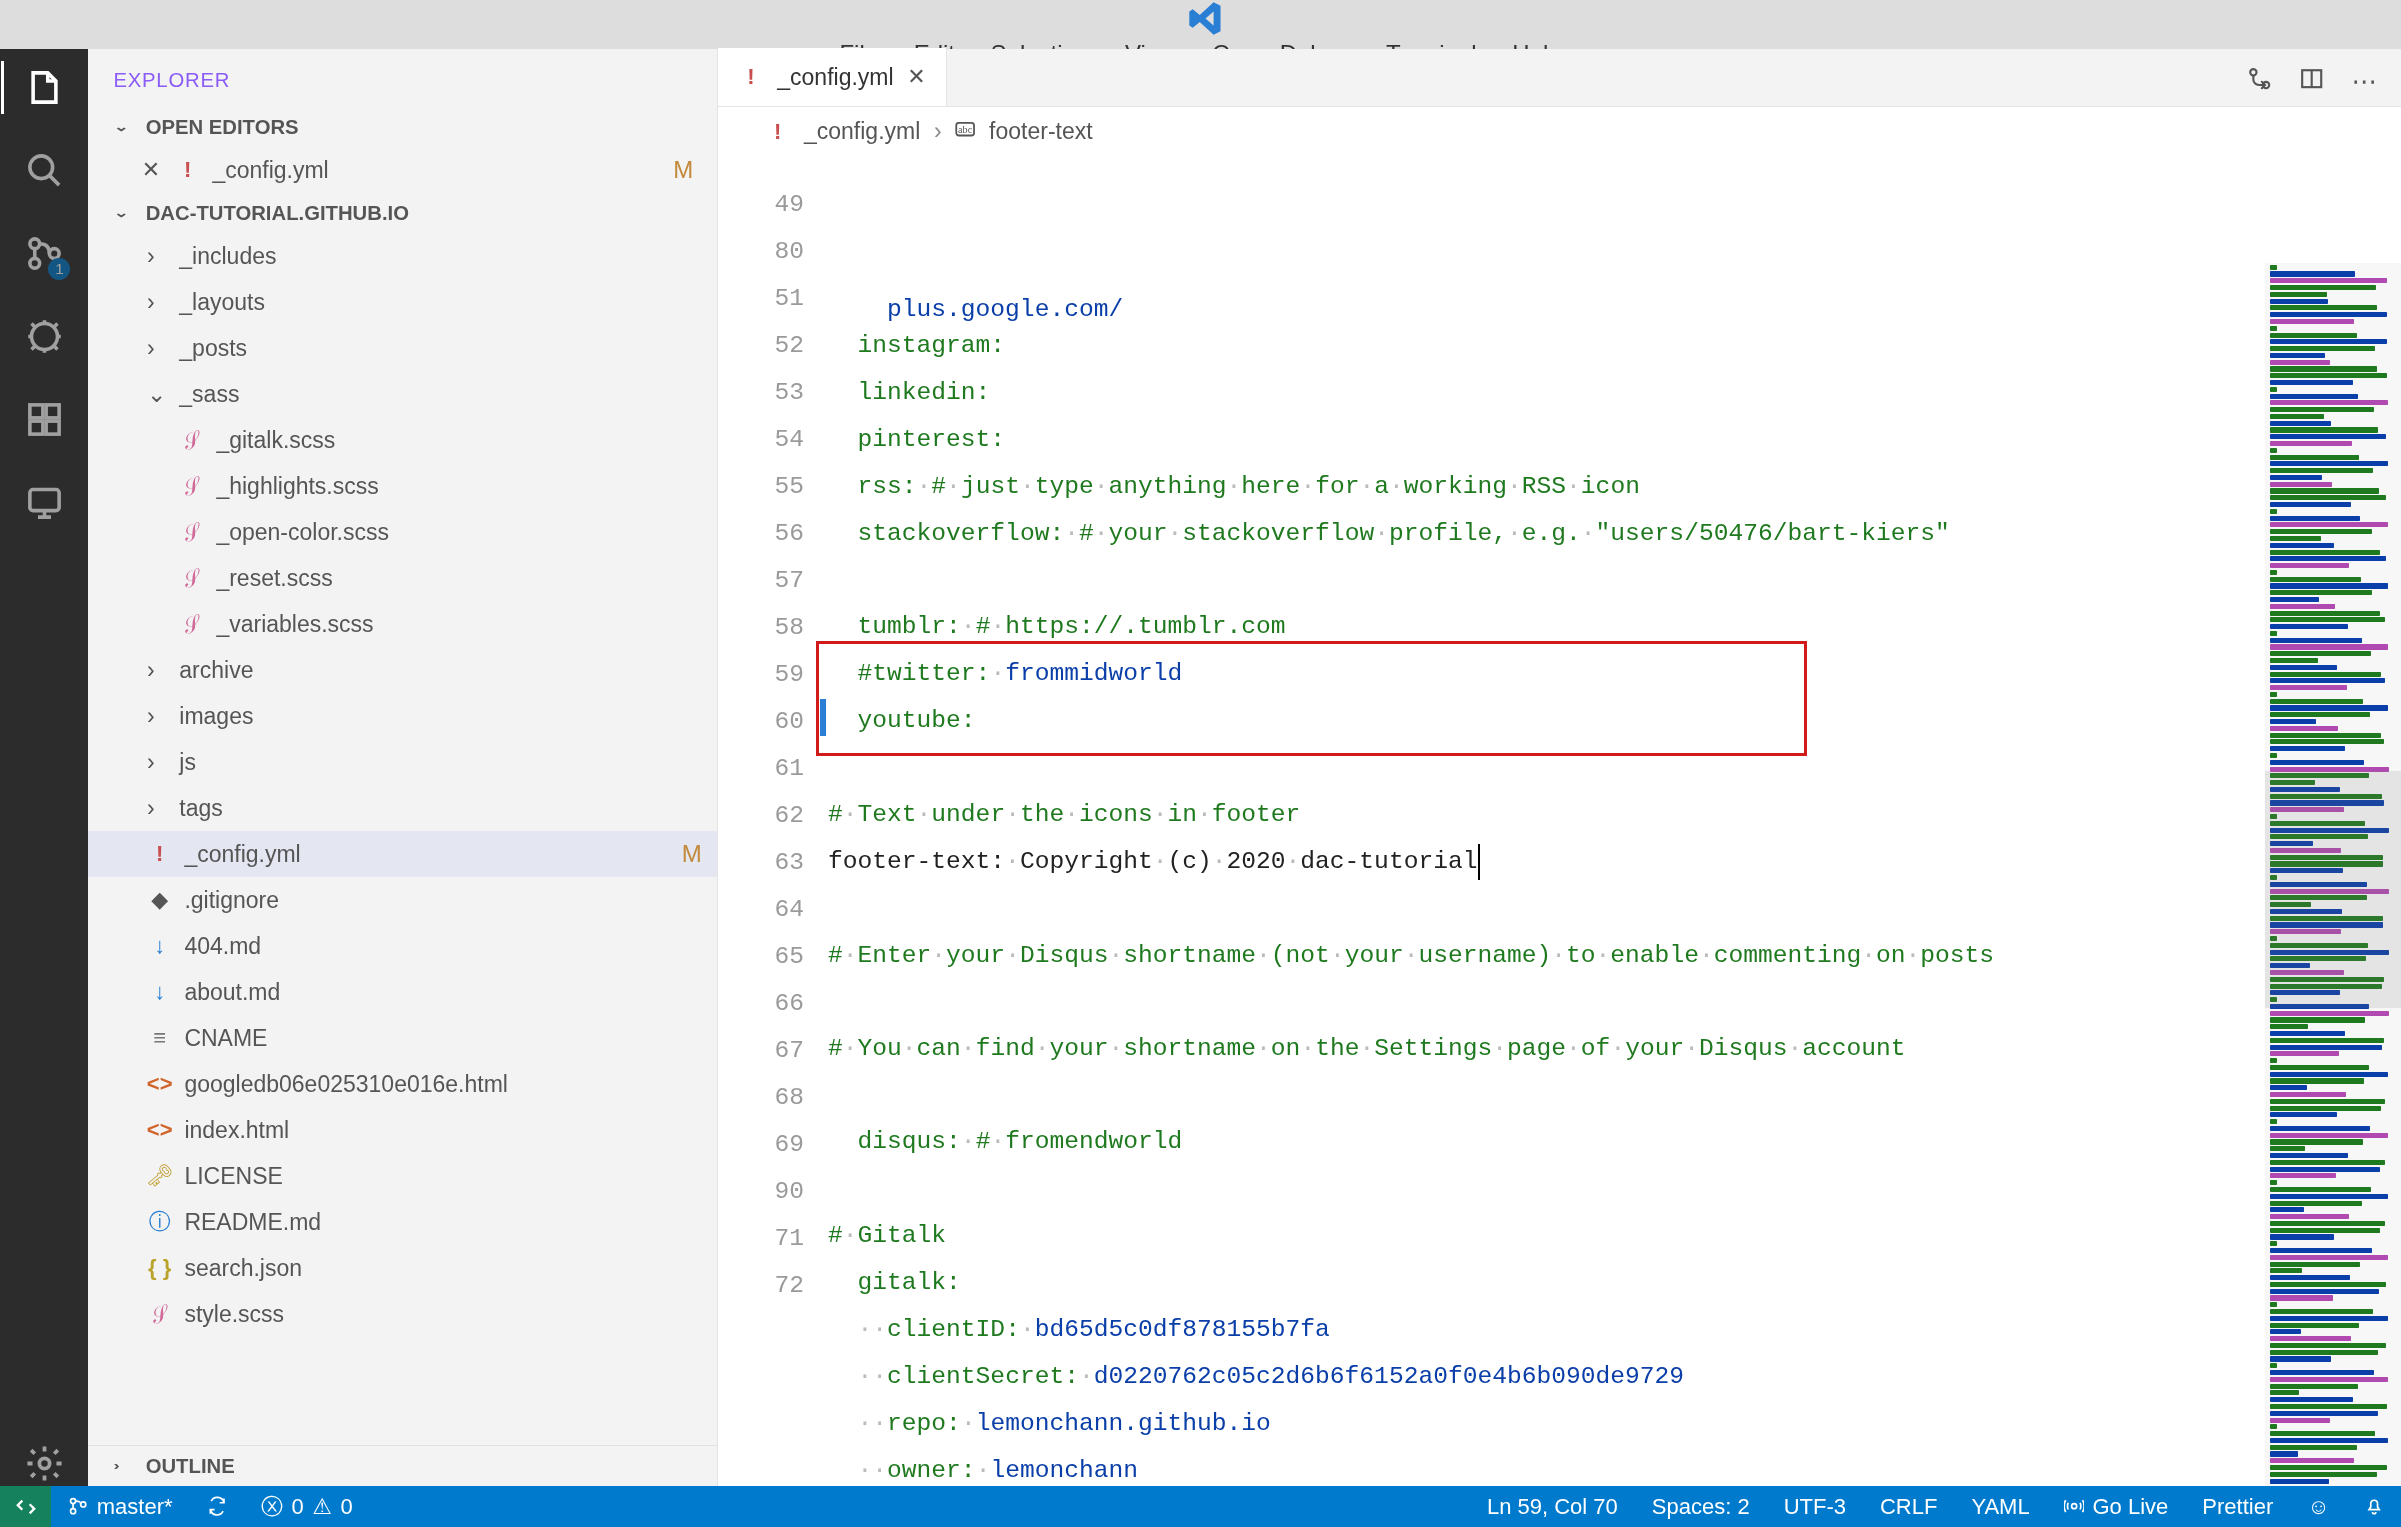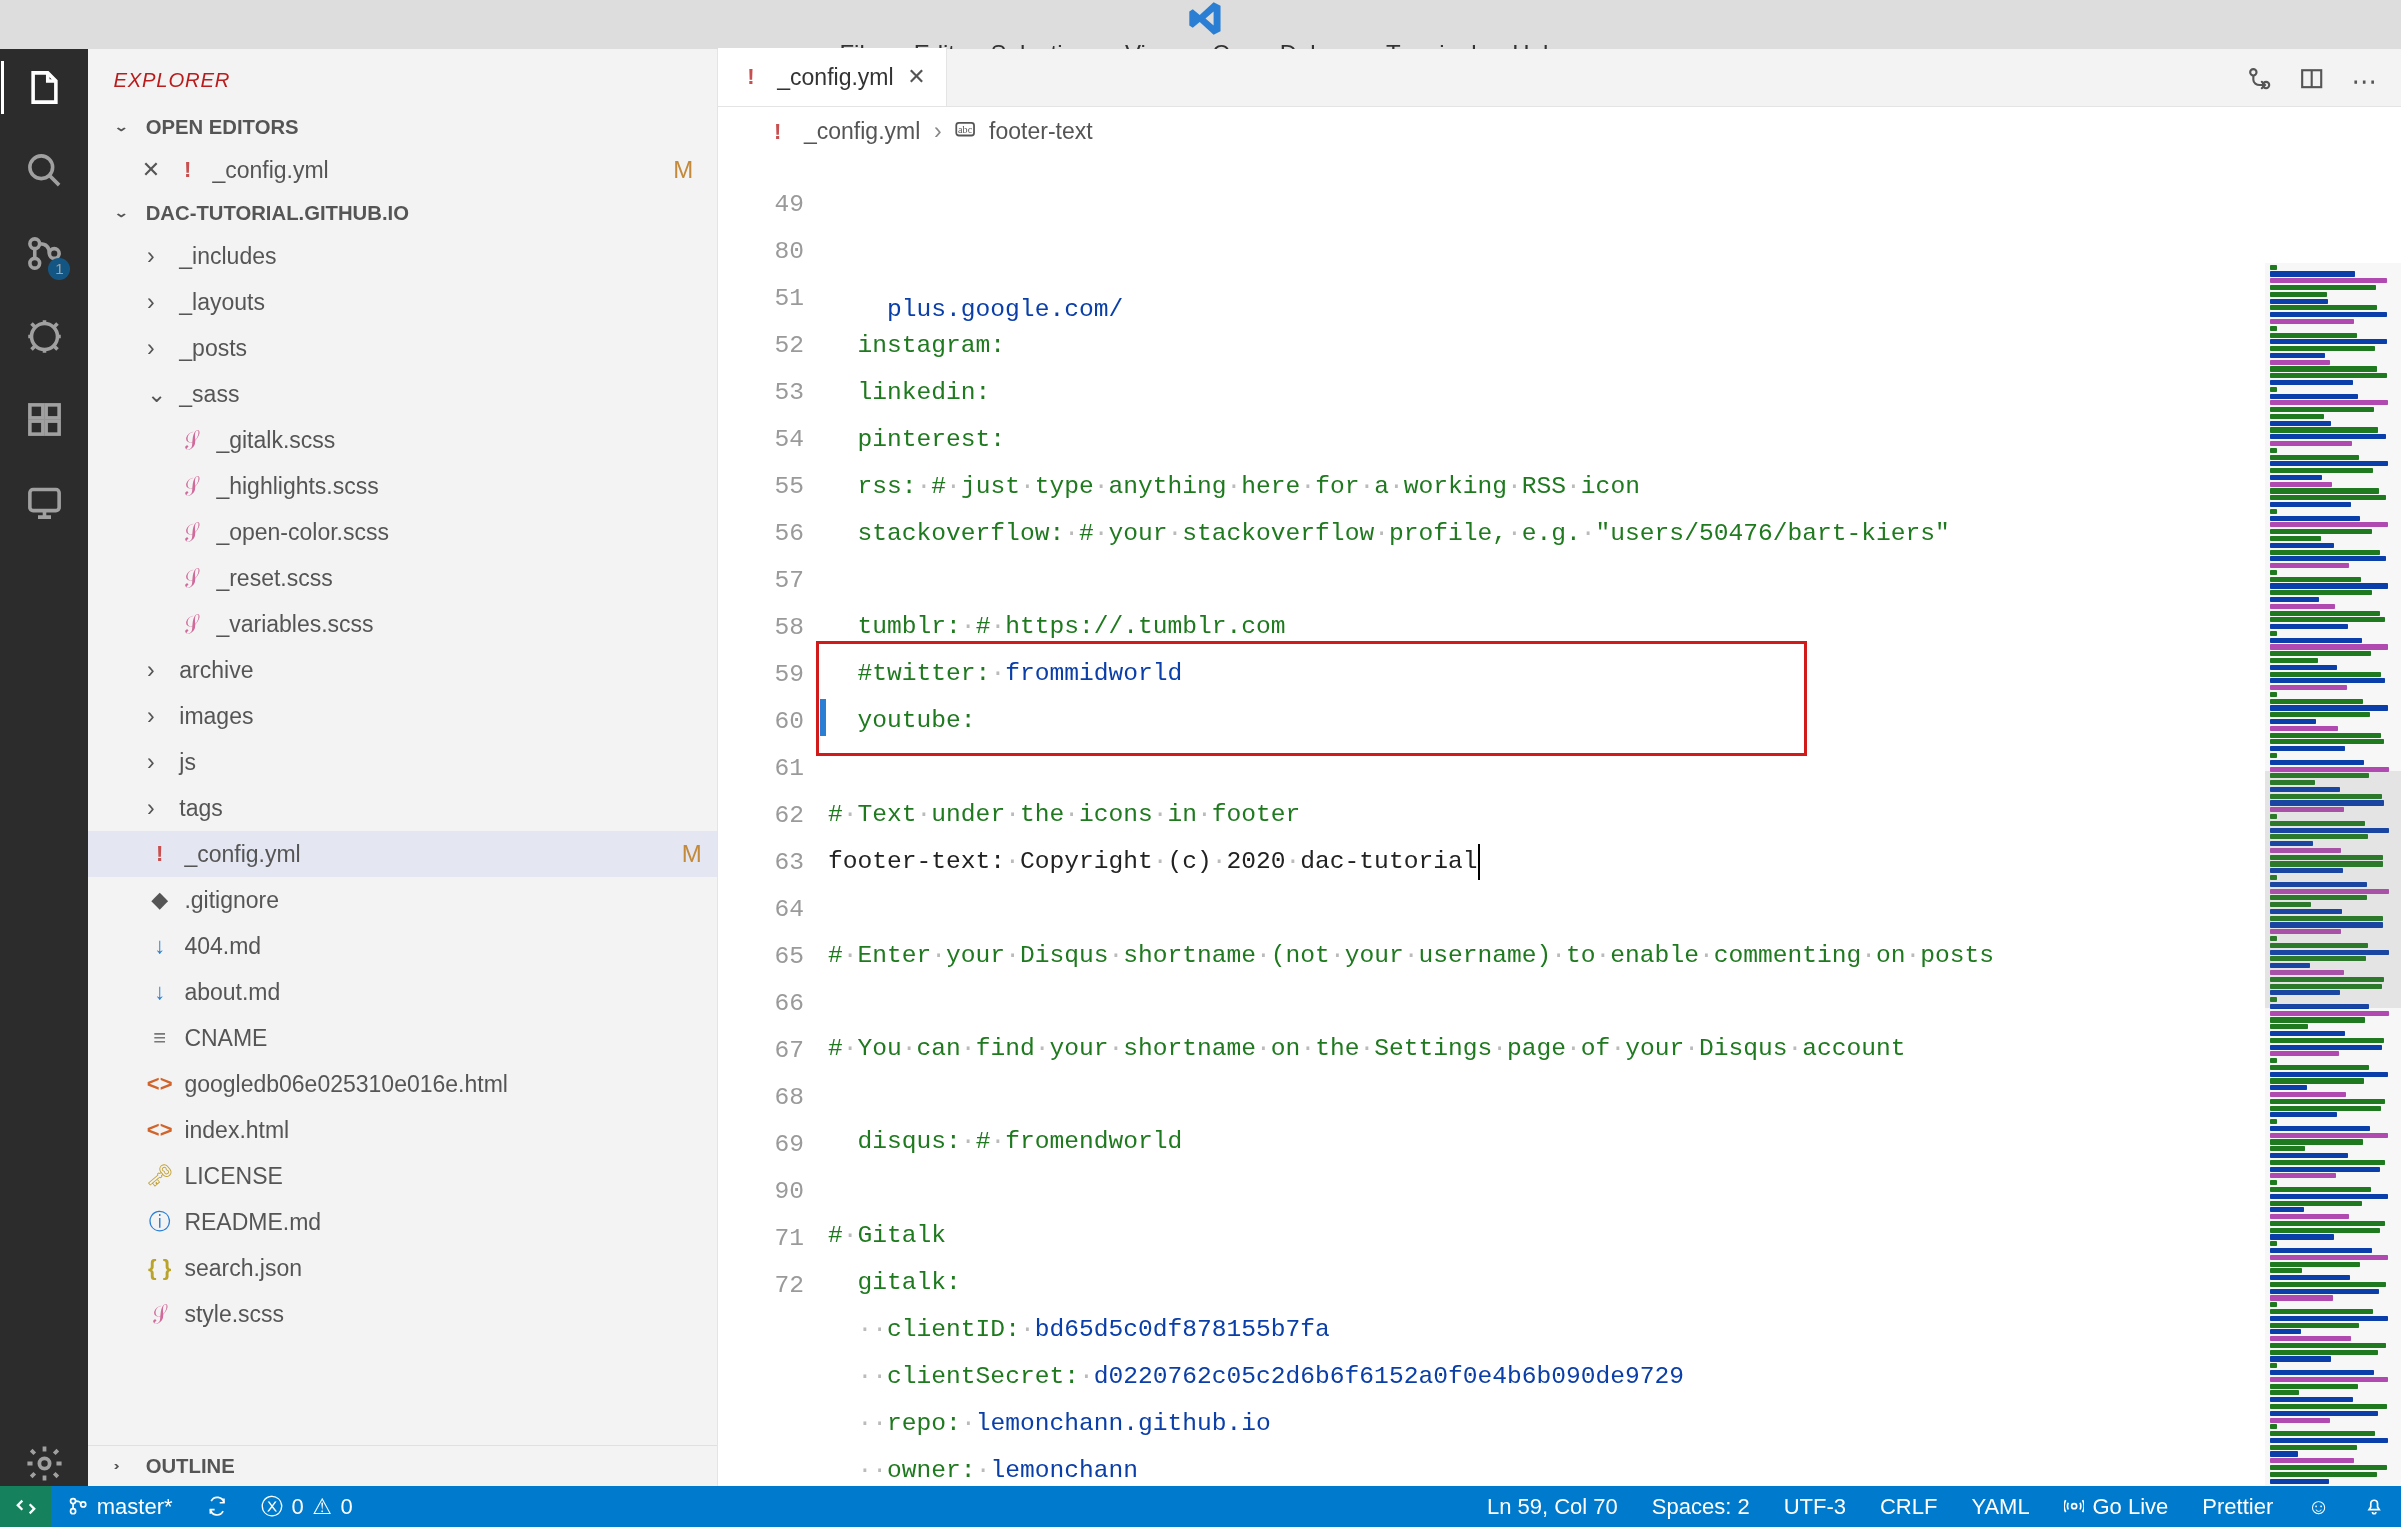--- a/index.html
+++ b/index.html
@@ -23,21 +23,21 @@
   .activitybar .act.active::before { content:""; position:absolute; left:-20.3px; top:-3.4px;
                                       width:3.4px; height:53px; background:#fff; }
   .activitybar svg { stroke:#fff; fill:none; stroke-width:2.2; }
   .act-badge { position:absolute; right:-3.4px; bottom:-3.4px; width:22px; height:22px;
                border-radius:50%; background:#007acc; color:#fff; font-size:15.2px;
                display:flex; align-items:center; justify-content:center; }
   .act-spacer { flex:1; }
   
   .sidebar  { width:630px; background:#f3f3f3; display:flex; flex-direction:column;
               border-right:0.8px solid #e4e4e4; font-size:23px; color:#555; }
-  .sb-title { padding:20.3px 25.4px 15.2px; font-size:20.3px; letter-spacing:0.8px; color:#b91c1c;font-style:italic; }
+  .sb-title { padding:20.3px 25.4px 15.2px; font-size:20.3px; letter-spacing:0.8px; color:#8b5cf6; }
   .sb-section { padding:8.5px 15.2px 8.5px 25.4px; display:flex; align-items:center; gap:12px;
                 font-weight:600; font-size:20.3px; color:#555; }
   .sb-section .chev { font-size:18.6px; transform:scaleY(0.7); }
   .item     { display:flex; align-items:center; gap:12px; padding:5.1px 15.2px 5.1px 51px;
               height:46px; }
   .item .close { width:24px; text-align:center; color:#555; font-size:22px; }
   .item .mod   { margin-left:auto; color:#c28a3a; font-size:24px; padding-right:8.5px; }
   .tree     { flex:1; overflow:auto; }
   .tree .row{ display:flex; align-items:center; height:46px; padding-right:15.2px; gap:12px; }
   .tree .row .label{ white-space:nowrap; }

